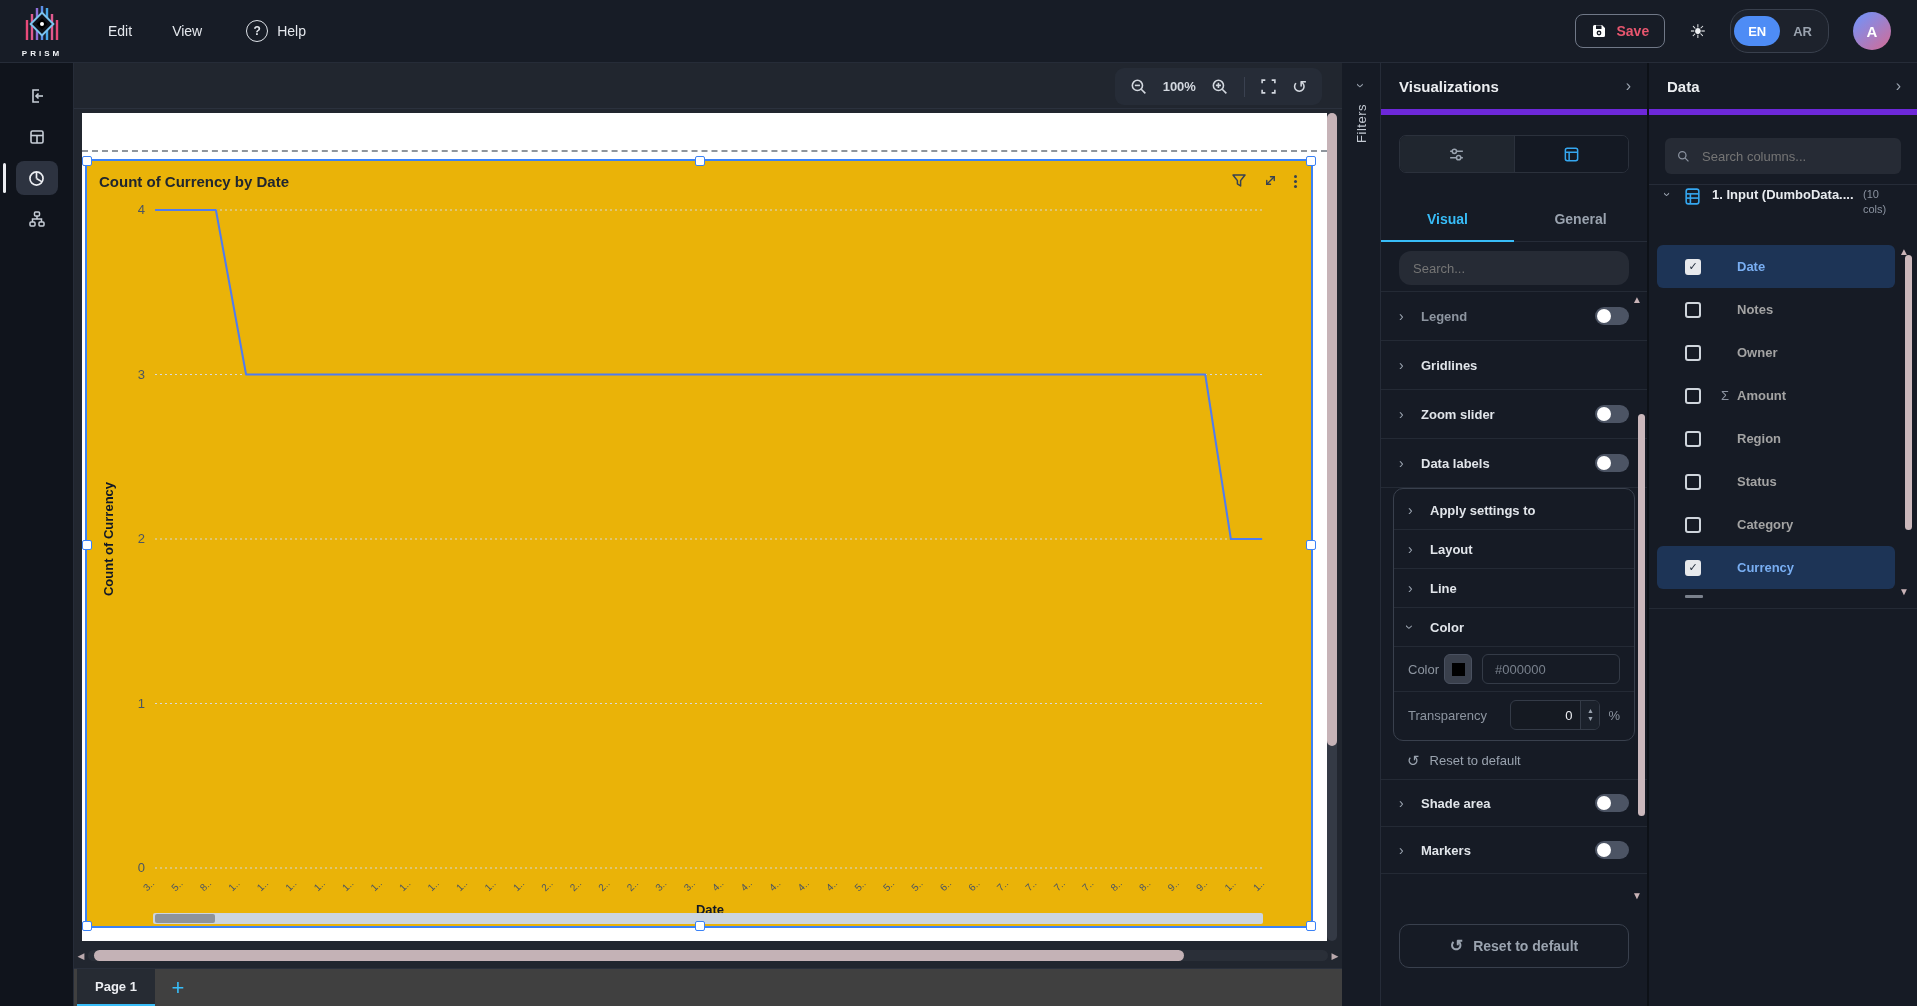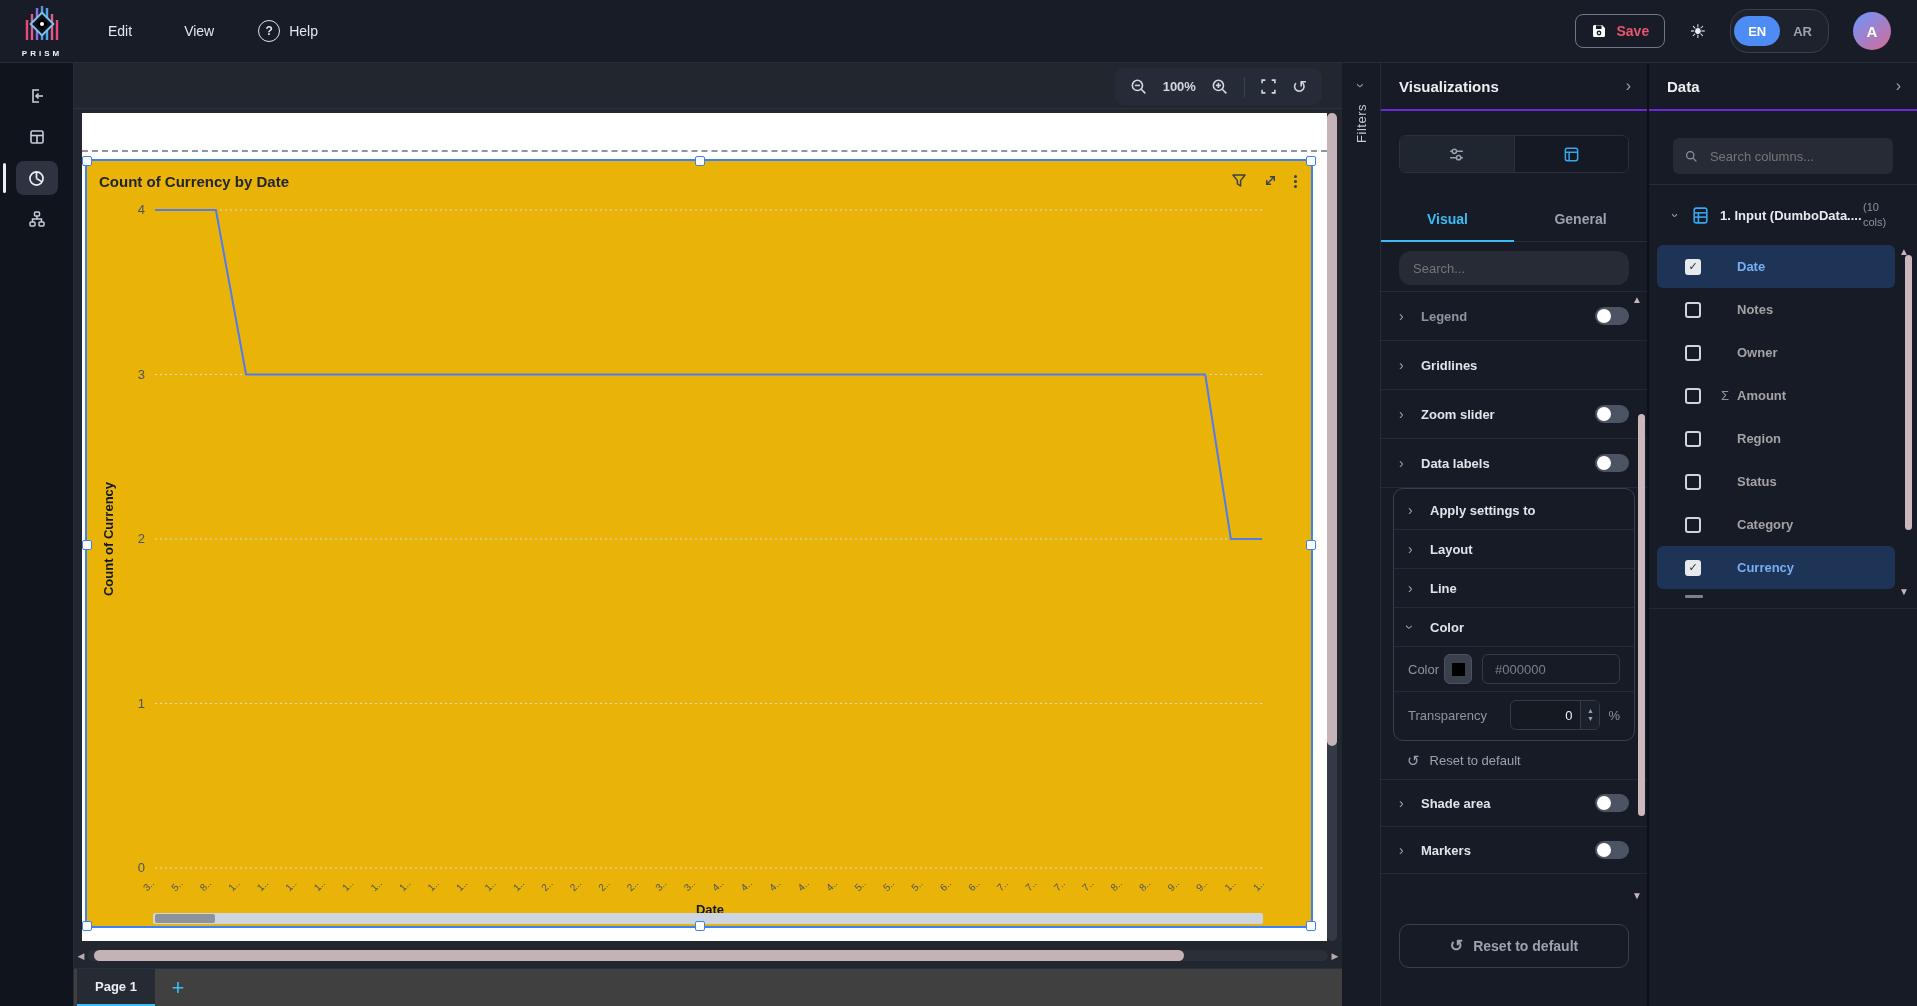--- a/index.html
+++ b/index.html
@@ -1,20 +1,20 @@
 <!DOCTYPE html>
 <html><head>
 <meta charset="utf-8">
 <style>
   html,body{margin:0;padding:0;background:#0e1219;font-family:"Liberation Sans","DejaVu Sans",sans-serif;}
   body{width:1917px;height:1006px;overflow:hidden;position:relative;-webkit-font-smoothing:antialiased;}
   .topbar{height:62px;background:#171c26;border-bottom:1px solid #262c38;display:flex;align-items:center;position:relative;}
   .logo-wrap{width:84px;display:flex;flex-direction:column;align-items:center;gap:7px;margin-top:2px;}
   .logo-text{color:#f3f5f8;font-size:8px;letter-spacing:3px;font-weight:700;}
-  .menu{color:#e4e7ec;font-size:14px;margin-left:52px;cursor:default;}
+  .menu{color:#e4e7ec;font-size:14px;margin-left:40px;cursor:default;}
   .menu.first{margin-left:24px;}
   .help-wrap{display:flex;align-items:center;gap:9px;margin-left:44px;color:#e4e7ec;font-size:14px;}
   .qcircle{width:20px;height:20px;border:1.6px solid #dfe3e9;border-radius:50%;display:flex;align-items:center;justify-content:center;font-size:12px;font-weight:700;color:#dfe3e9;}
   .tb-right{margin-left:auto;display:flex;align-items:center;gap:24px;margin-right:26px;}
   .save-btn{display:flex;align-items:center;gap:9px;border:1px solid #707887;border-radius:8px;height:34px;padding:0 15px;background:transparent;}
   .save-label{color:#e8566f;font-size:14px;font-weight:700;}
   .sun{color:#eef0f3;font-size:19px;line-height:1;}
   .lang-pill{display:flex;align-items:center;background:#1d222c;border:1px solid #39404d;border-radius:18px;height:36px;padding:3px;}
   .lang-en{background:#4e8cf5;color:#fff;border-radius:15px;height:30px;min-width:46px;display:flex;align-items:center;justify-content:center;font-size:13px;font-weight:700;}
   .lang-ar{color:#9aa3af;font-size:13px;font-weight:700;padding:0 13px;}
@@ -52,21 +52,21 @@
   .page-tab{margin-left:3px;width:78px;background:#262b33;display:flex;align-items:center;justify-content:center;color:#eceef2;font-size:13px;font-weight:700;border-bottom:3px solid #38bdf8;box-sizing:border-box;}
   .add-page{width:46px;display:flex;align-items:center;justify-content:center;color:#38bdf8;font-size:22px;font-weight:400;}
   
   .filters-strip{width:38px;background:#161b25;border-right:1px solid #262c38;flex:none;display:flex;flex-direction:column;align-items:center;padding-top:14px;gap:10px;}
   .filters-chev{color:#9aa3af;font-size:15px;transform:rotate(90deg);}
   .filters-label{writing-mode:vertical-rl;transform:rotate(180deg);color:#c3c9d2;font-size:13px;letter-spacing:.5px;}
   
   .panel{background:#161b25;position:relative;flex:none;}
   .viz-panel{width:266px;}
   .data-panel{width:268px;border-left:2px solid #0d1117;}
-  .panel-header{height:46px;border-bottom:2px solid #6d28d9;display:flex;align-items:center;padding:0 16px 0 18px;}
+  .panel-header{height:46px;border-bottom:6px solid #6d28d9;display:flex;align-items:center;padding:0 16px 0 18px;}
   .panel-title{color:#eceef1;font-size:15px;font-weight:700;}
   .panel-chev{margin-left:auto;color:#9aa3af;font-size:16px;}
   .seg{position:absolute;top:72px;left:18px;right:18px;height:36px;border:1px solid #2b313c;border-radius:7px;display:flex;overflow:hidden;}
   .seg-half{flex:1;display:flex;align-items:center;justify-content:center;}
   .seg-left{background:#20262f;border-right:1px solid #2b313c;}
   .seg-right{background:#141923;}
   .viz-tabs{position:absolute;top:133px;left:0;right:0;height:45px;display:flex;border-bottom:1px solid #262c38;}
   .viz-tab{flex:1;display:flex;align-items:center;justify-content:center;font-size:14px;font-weight:700;color:#9aa3af;position:relative;}
   .viz-tab.active{color:#38bdf8;}
   .viz-tab.active::after{content:"";position:absolute;left:0;right:0;bottom:-1px;height:2px;background:#38bdf8;}
@@ -91,23 +91,23 @@
   .num-input{margin-left:auto;width:90px;height:30px;background:#151a22;border:1px solid #343b47;border-radius:6px;display:flex;align-items:center;box-sizing:border-box;overflow:hidden;}
   .num-val{flex:1;text-align:right;color:#eceef2;font-size:13px;padding-right:8px;}
   .spin{width:18px;border-left:1px solid #343b47;display:flex;flex-direction:column;align-items:center;justify-content:center;color:#9aa3af;font-size:7px;line-height:1.15;height:100%;background:#1b212b;}
   .pct{color:#8d95a0;margin-left:8px;}
   .reset-row{height:38px;display:flex;align-items:center;gap:10px;padding:0 26px;color:#9aa3af;font-size:13px;border-bottom:1px solid #242a35;}
   .reset-btn{position:absolute;top:861px;left:18px;right:18px;height:44px;border:1px solid #39404d;border-radius:10px;display:flex;align-items:center;justify-content:center;gap:10px;color:#9aa3af;font-size:14px;font-weight:700;background:transparent;}
   .scroll-ind{position:absolute;right:5px;color:#c9b3b7;font-size:10px;line-height:1;}
   .panel-vthumb{position:absolute;right:2px;top:351px;width:7px;height:402px;background:#cbb8bc;border-radius:4px;}
   .hr-line{position:absolute;left:0;right:0;height:1px;background:#242a35;}
   
-  .data-search-wrap{position:absolute;top:62px;left:0;right:0;height:60px;border-bottom:1px solid #262c38;padding:13px 24px 0;box-sizing:border-box;}
+  .data-search-wrap{position:absolute;top:62px;left:0;right:0;height:60px;border-bottom:1px solid #262c38;padding:13px 16px 0;box-sizing:border-box;}
   .data-search{height:36px;background:#262b35;border-radius:6px;display:flex;align-items:center;gap:10px;padding:0 12px;}
-  .table-row{position:absolute;top:124px;left:0;right:0;height:56px;display:flex;align-items:center;padding:0 14px 0 24px;}
+  .table-row{position:absolute;top:124px;left:0;right:0;height:56px;display:flex;align-items:flex-start;padding:0 14px 0 16px;}
   .tbl-chev{color:#9aa3af;font-size:13px;width:18px;}
   .tbl-chev .g{display:inline-block;transform:rotate(90deg);}
   .tbl-name{color:#e8ebef;font-size:13px;font-weight:700;margin-left:10px;white-space:nowrap;overflow:hidden;max-width:150px;}
   .cols-badge{margin-left:auto;width:40px;color:#8b93a0;font-size:11px;line-height:1.35;}
   .fields{position:absolute;top:182px;left:0;right:0;}
   .frow{height:43px;margin-left:8px;margin-right:22px;padding-left:28px;display:flex;align-items:center;border-radius:6px;}
   .frow .cb{width:16px;height:16px;border:2px solid #cfd5dc;border-radius:3px;display:flex;align-items:center;justify-content:center;flex:none;box-sizing:border-box;}
   .frow .cb span{visibility:hidden;font-size:11px;font-weight:700;color:#1b2635;}
   .frow.checked .cb{background:#e7e9ec;border-color:#e7e9ec;}
   .frow.checked .cb span{visibility:visible;}

